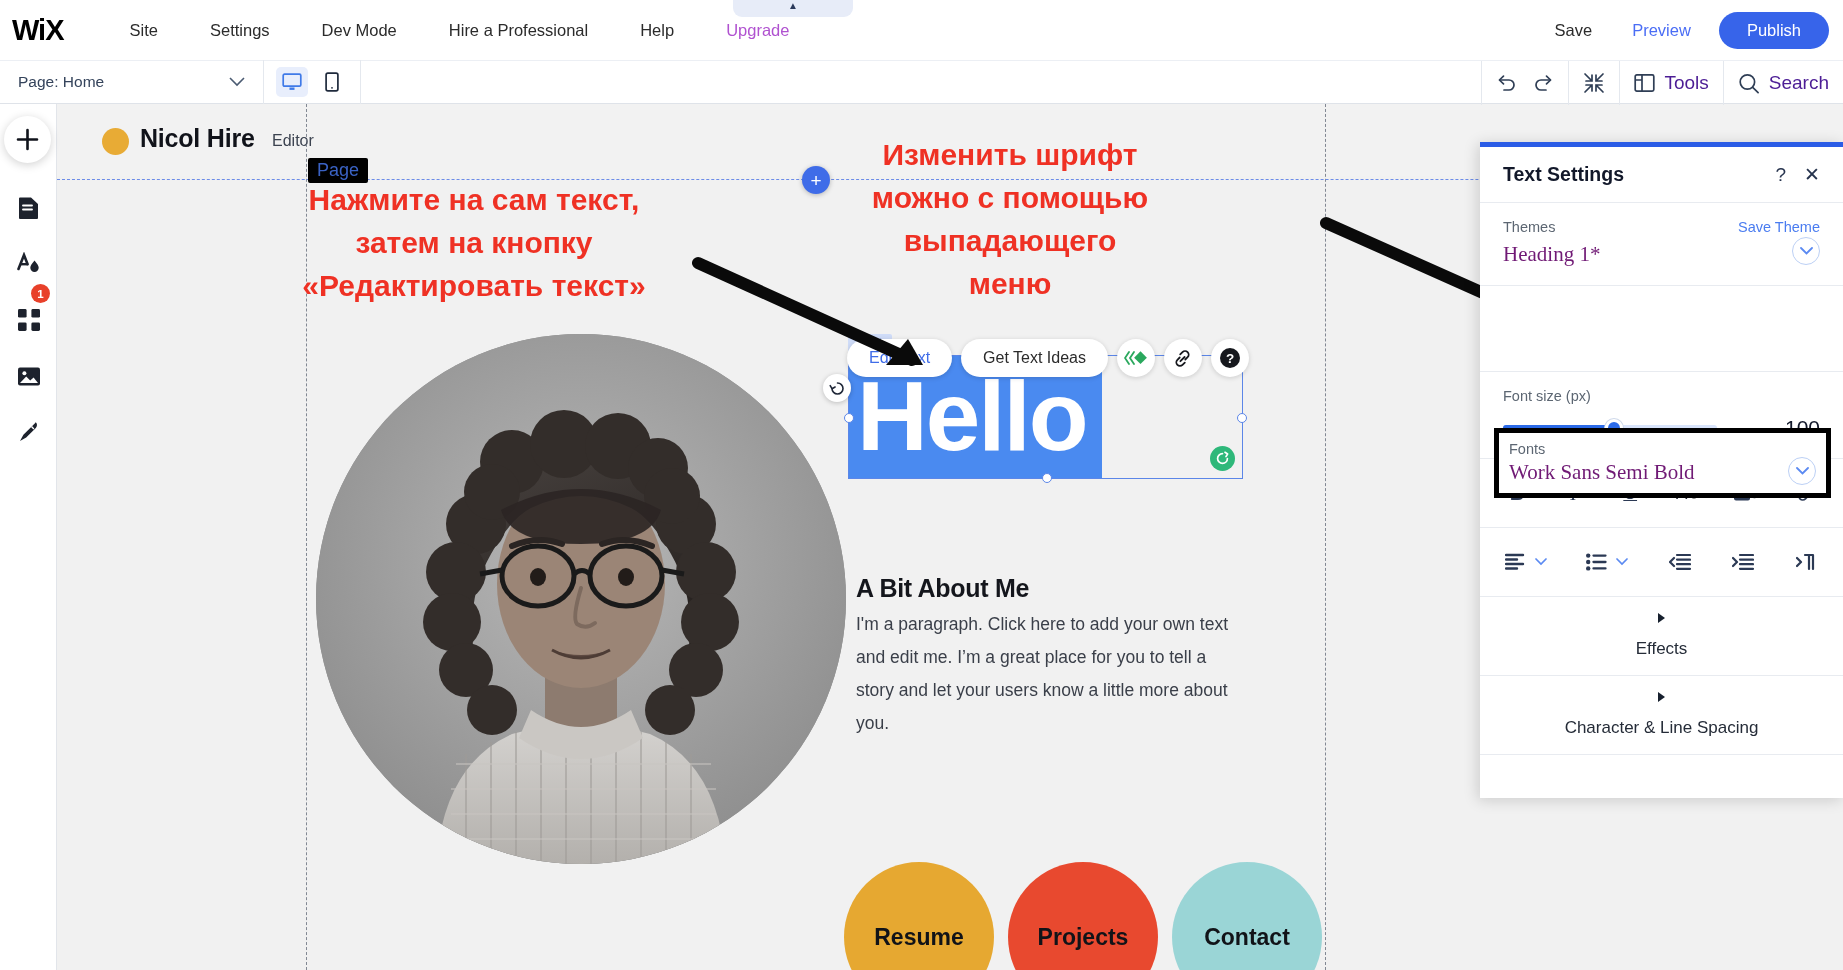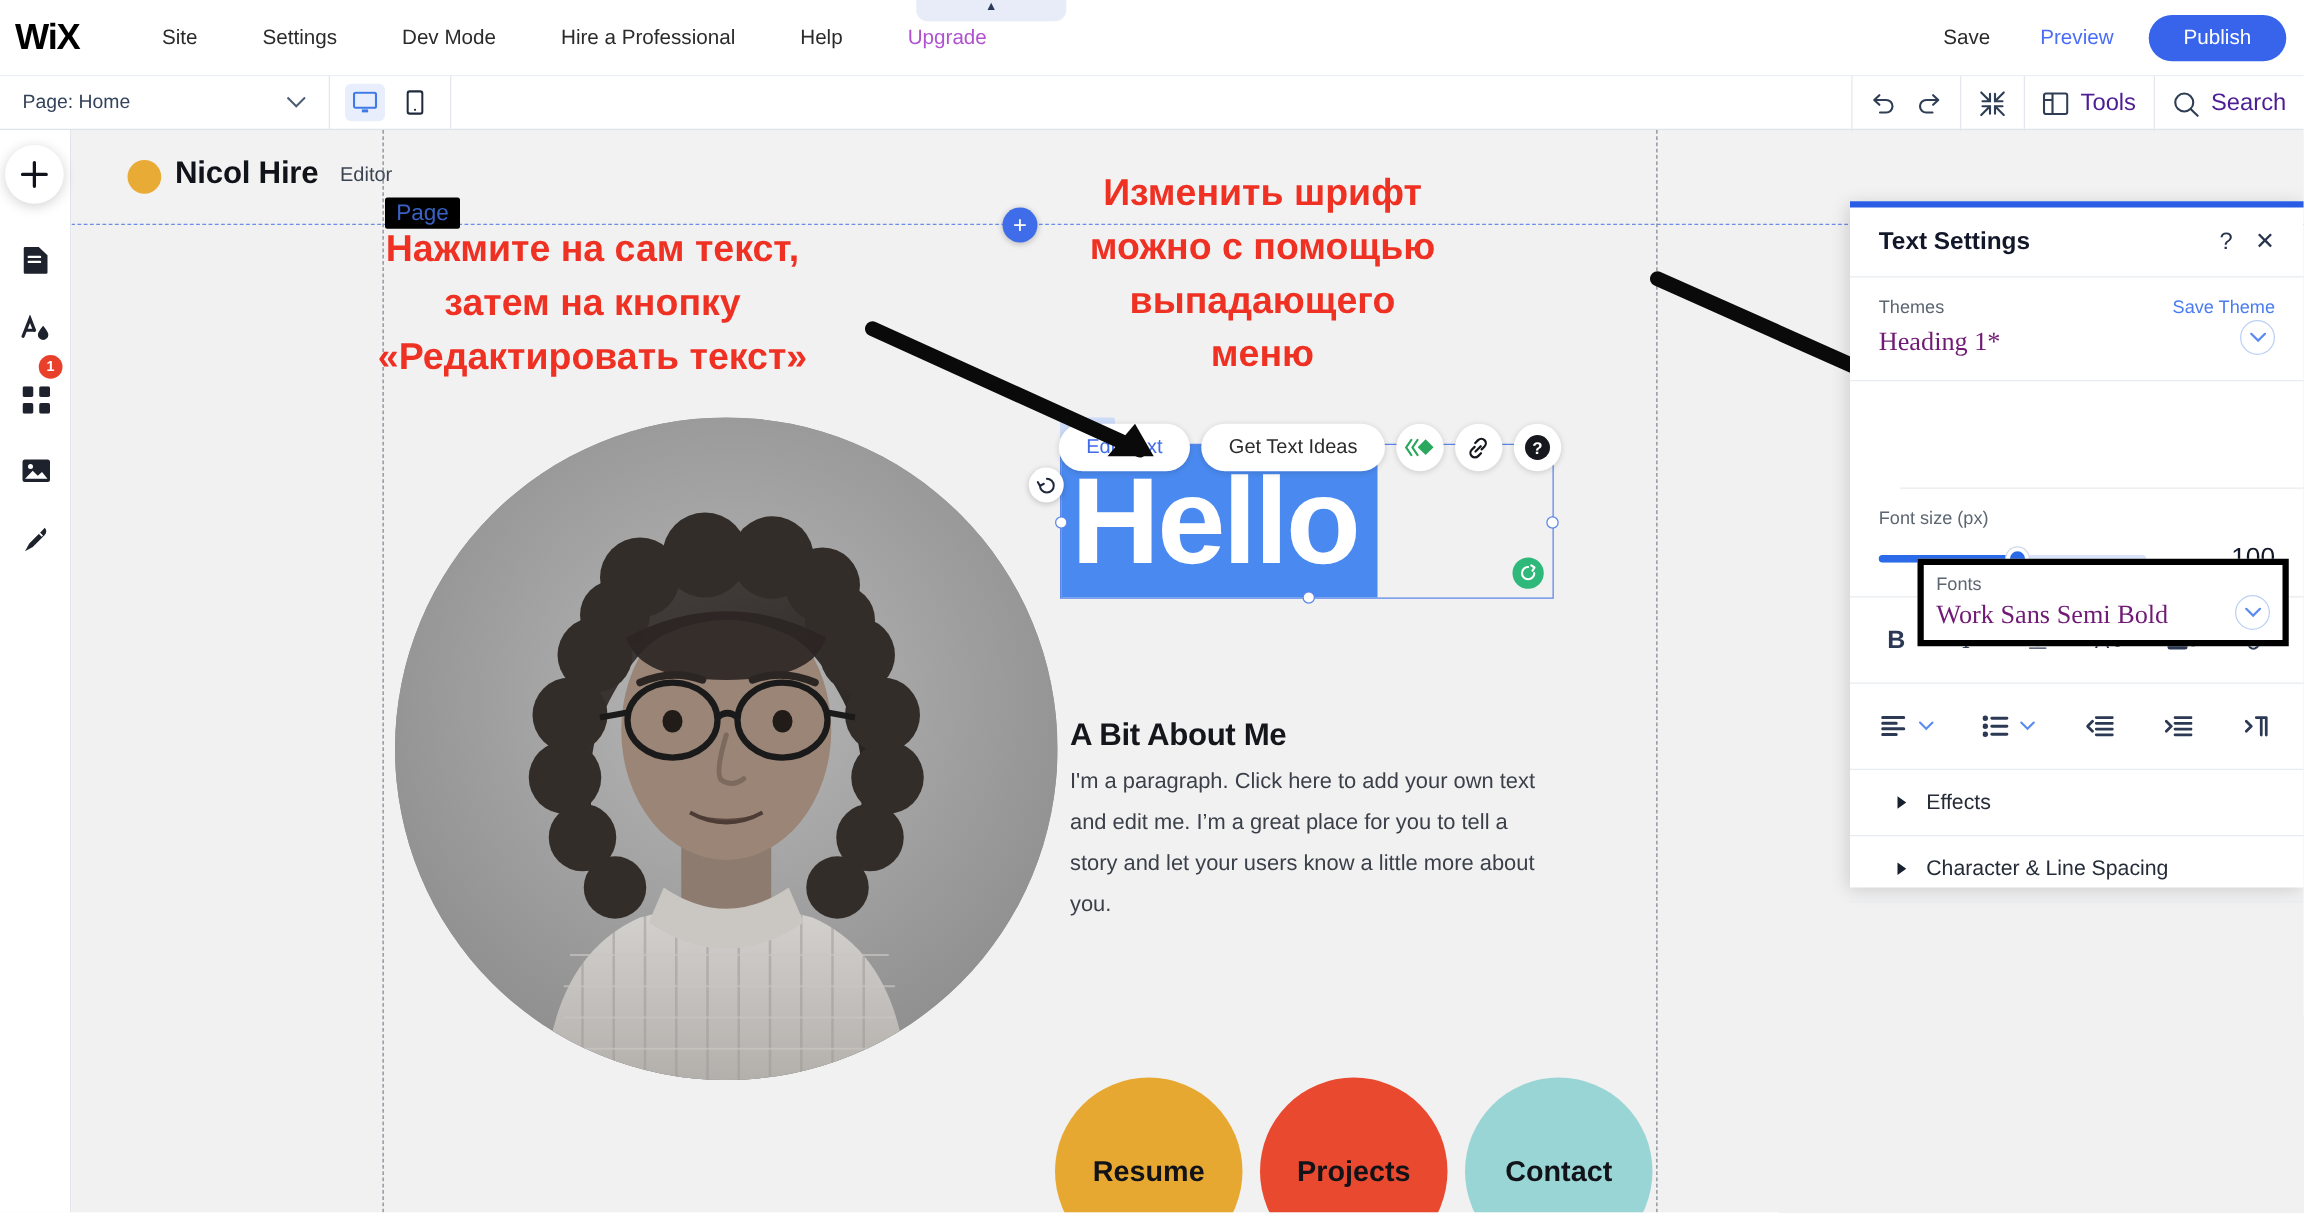--- a/index.html
+++ b/index.html
@@ -204,21 +204,21 @@
   
   .annot {
     position: absolute; color: #ef3124; font-weight: bold;
     font-size: 30px; line-height: 43px; text-align: center; z-index: 26;
     font-family: "Liberation Sans", sans-serif;
   }
   .annot-arrow { position: absolute; z-index: 27; }
 
   
   .panel {
-    position: absolute; right: 0; top: 161px; width: 363px; height: 549px;
+    position: absolute; right: 0; top: 142px; width: 363px; height: 656px;
     background: #fff; box-shadow: -2px 2px 14px rgba(0,0,0,.16); z-index: 35;
   }
   .panel-top { height: 5px; background: #2b5ce6; }
   .panel-head { height: 56px; display: flex; align-items: center; padding: 0 23px;
     border-bottom: 1px solid #e8ebf0; }
   .panel-title { font-size: 19.5px; font-weight: bold; color: #12182a; }
   .panel-head-btns { margin-left: auto; display: flex; align-items: center; gap: 18px; }
   .panel-icon-btn { cursor: pointer; color: #26334d; font-size: 19px; line-height: 1; }
   .panel-sec { padding: 16px 23px 18px; border-bottom: 1px solid #e8ebf0; }
   .sec-label { font-size: 14.5px; color: #5c6672; }
@@ -245,22 +245,22 @@
   .slider-knob {
     position: absolute; left: 102px; top: -6px; width: 18px; height: 18px;
     border-radius: 50%; background: #2b6ae8; border: 3px solid #fff;
     box-shadow: 0 0 0 1px #cfd9ea; cursor: pointer;
   }
   .slider-val { margin-left: auto; font-size: 21px; color: #12182a; }
   .fmt-row { display: flex; align-items: center; justify-content: space-between;
     padding: 21px 25px; border-bottom: 1px solid #e8ebf0; }
   .fmt-btn { cursor: pointer; color: #2b3954; display: flex; align-items: center;
     justify-content: center; min-width: 24px; height: 26px; }
-  .acc-row { display: flex; align-items: center; gap: 16px; padding: 16px 38px;
-    border-bottom: 1px solid #e8ebf0; cursor: pointer; }
+  .acc-row { display: flex; align-items: center; gap: 16px; padding: 16px 18px;
+    border-bottom: 1px solid #e8ebf0; cursor: pointer; flex-direction: column; }
   .acc-tri { width: 0; height: 0; border-left: 7px solid #17202e;
     border-top: 5px solid transparent; border-bottom: 5px solid transparent; }
   .acc-label { font-size: 17px; color: #252c38; }
 </style>
 </head>
 <body>
 
 <div id="app">
 
   <div class="topbar">
@@ -589,21 +589,21 @@
       <div class="sec-row">
         <span class="sec-value">Heading 1*</span>
         <span class="chev-circle">
           <svg width="13" height="9" viewBox="0 0 13 9">
               <path d="M1 1l5.5 5.5L12 1" stroke="#5b8af2" stroke-width="1.8" fill="none" stroke-linecap="round"></path>
             </svg>
         </span>
       </div>
     </div>
 
-    <div class="panel-sec" style="height:86px; position:relative;margin-left:40px;">
+    <div class="panel-sec" style="height:86px; position:relative;">
       <div class="fonts-box">
         <div class="fonts-inner">
           <div class="sec-label">Fonts</div>
           <div class="sec-row">
             <span class="sec-value" style="margin-top:2px">Work Sans Semi Bold</span>
             <span class="chev-circle">
               <svg width="13" height="9" viewBox="0 0 13 9">
                   <path d="M1 1l5.5 5.5L12 1" stroke="#5b8af2" stroke-width="1.8" fill="none" stroke-linecap="round"></path>
                 </svg>
             </span>

